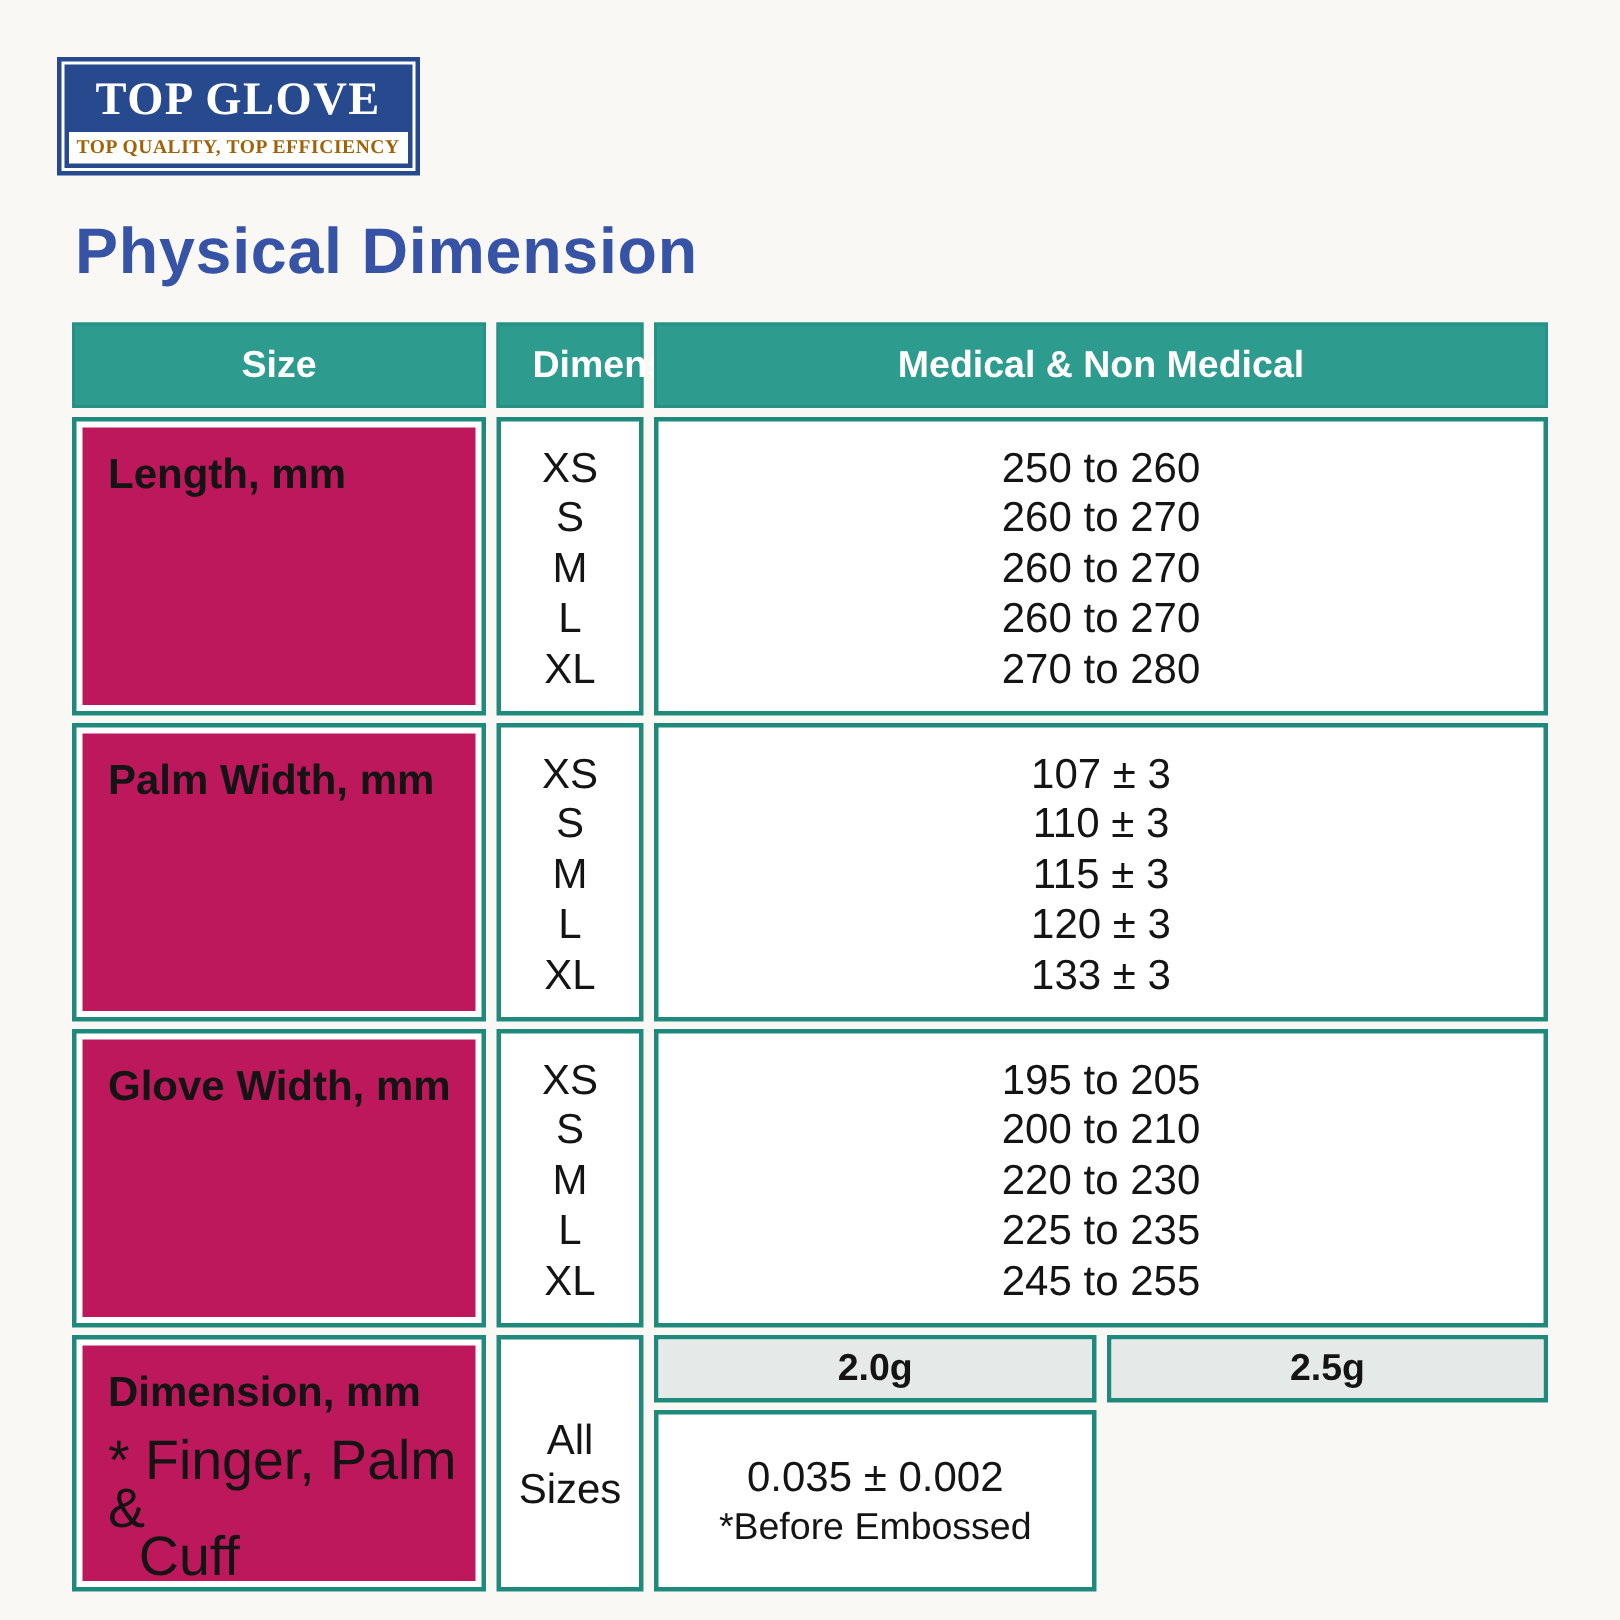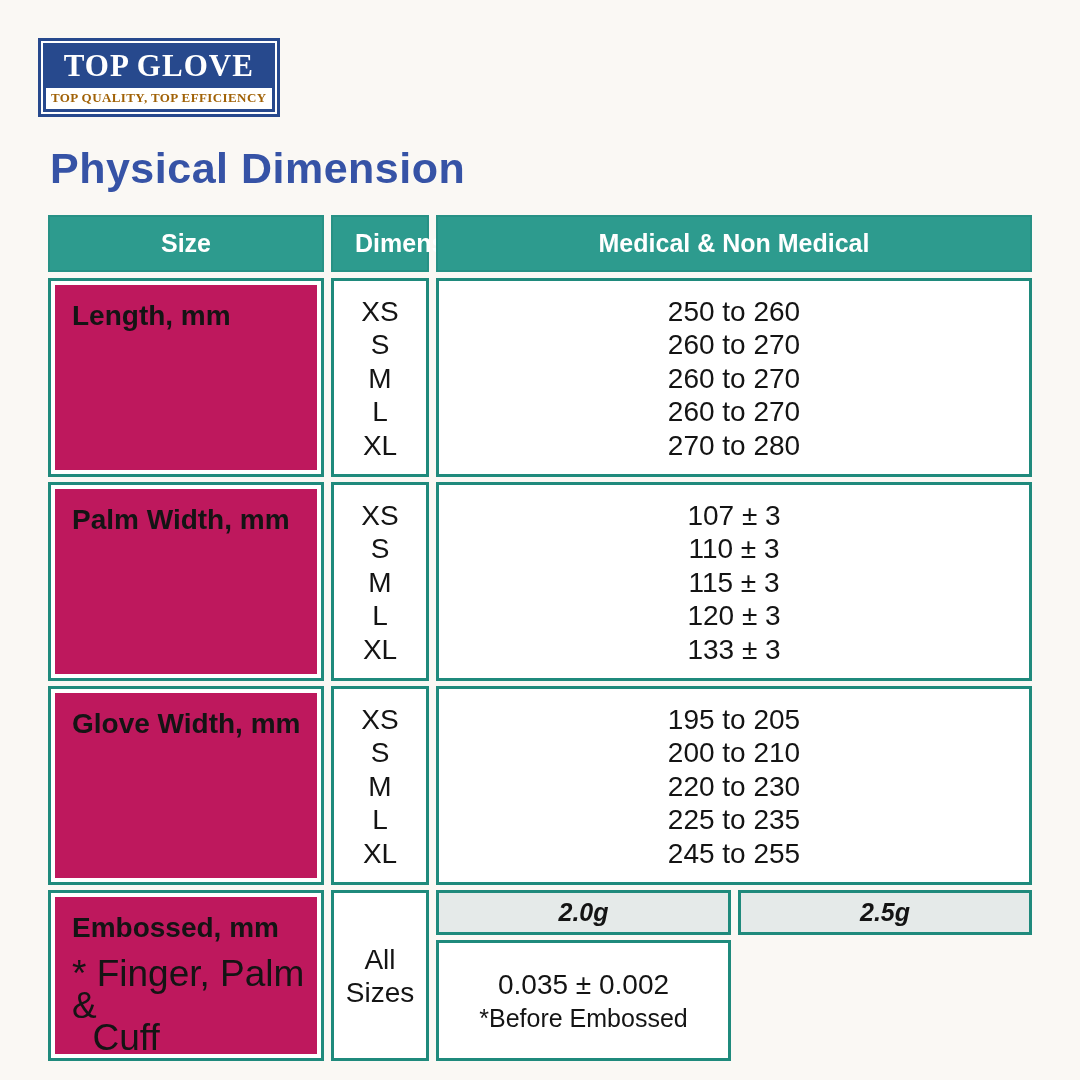--- a/index.html
+++ b/index.html
@@ -103,21 +103,21 @@
     white-space:pre-line;
   }
   .all-sizes {
     display:flex; align-items:center; justify-content:center;
     text-align:center;
     font-size:28px;
     line-height:33px;
     white-space:pre-line;
   }
   .subcol { display:flex; flex-direction:column; gap:5px; }
-  .subhead { background:#5eead4; border:3px solid #1f8a7c; height:45px; padding:0;font-style:italic; }
+  .subhead { background:#5eead4; border:3px solid #1f8a7c; height:45px; padding:0; }
   .subhead-inner {
     background:#e5eae9;
     width:100%; height:100%;
     display:flex; align-items:center; justify-content:center;
     font-weight:bold;
     font-size:25px;
   }
   .subval {
     flex:1;
     display:flex; flex-direction:column;
@@ -208,21 +208,21 @@
         <div>200 to 210</div>
         <div>220 to 230</div>
         <div>225 to 235</div>
         <div>245 to 255</div>
       </div>
     </div>
 
     <div class="band thick-band">
       <div class="cell dim-cell">
         <div class="dim-inner">
-          <div>Embossed, mm</div>
+          <div>Dimension, mm</div>
           <div class="dim-note">* Finger, Palm &amp;
 &nbsp;&nbsp;Cuff</div>
         </div>
       </div>
       <div class="cell all-sizes">All
 Sizes</div>
 
       <div class="subcol">
         <div class="subhead">
           <div class="subhead-inner">2.0g</div>

